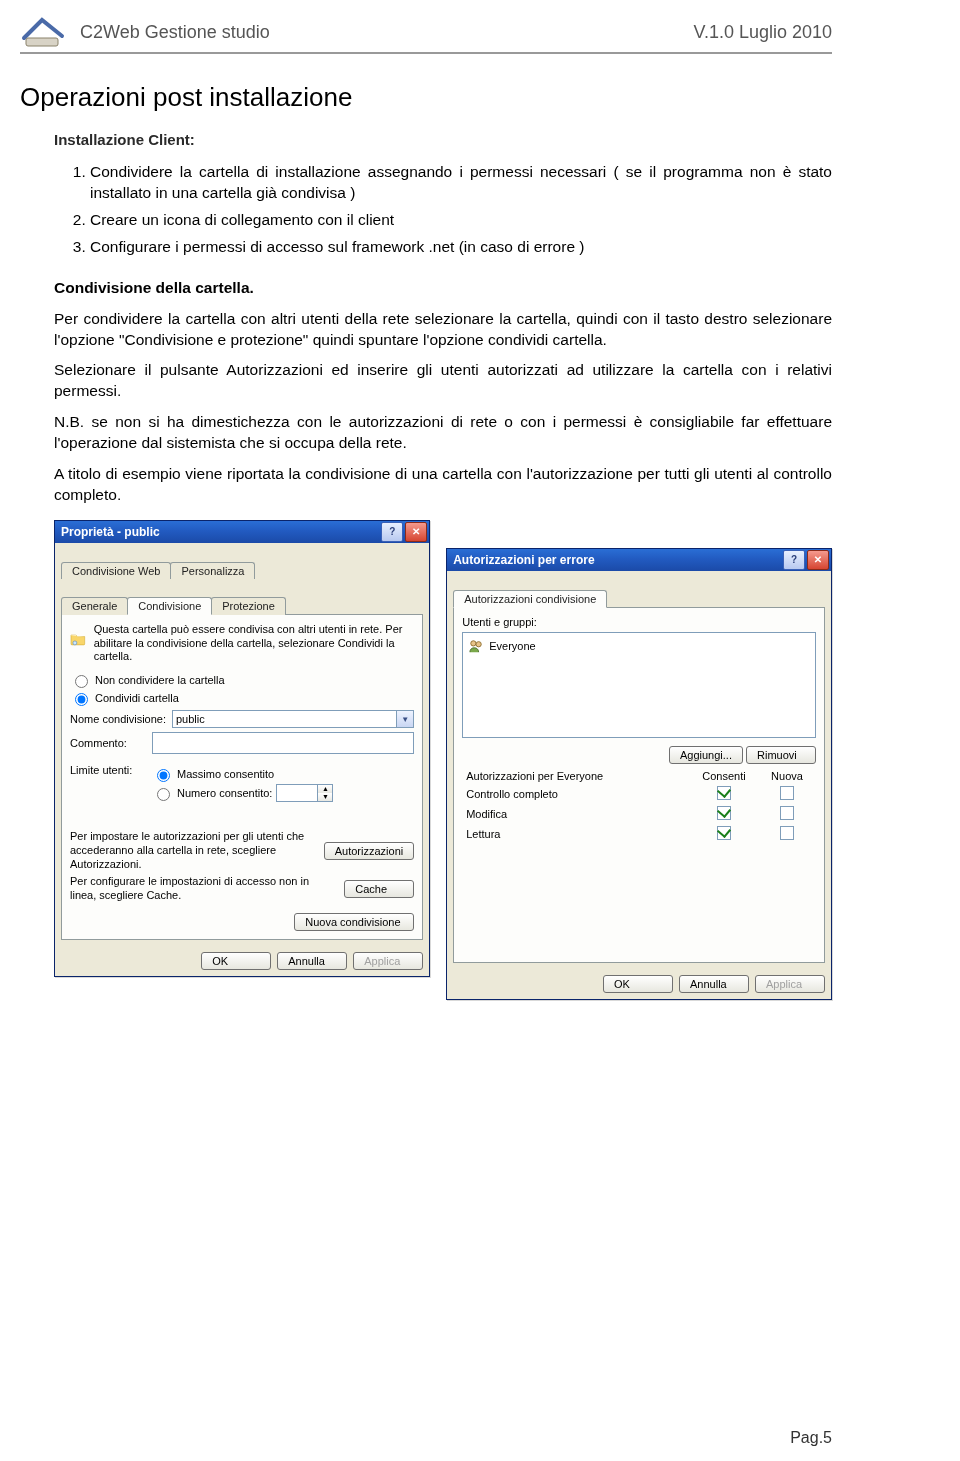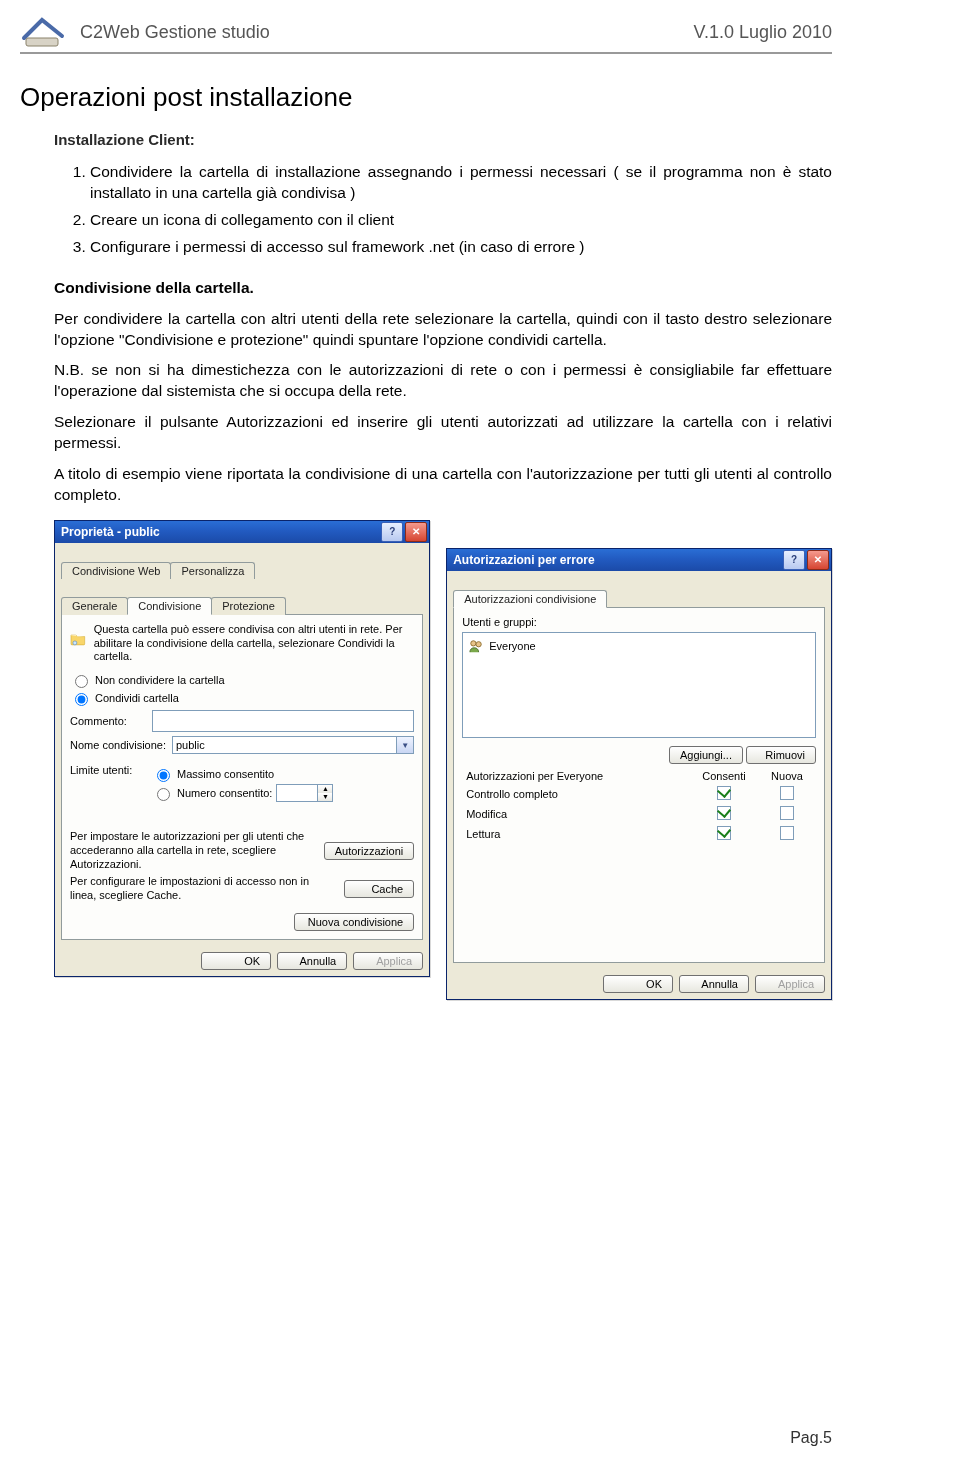--- a/index.html
+++ b/index.html
@@ -150,21 +150,21 @@
   .info-row{display:flex;gap:8px;align-items:flex-start;margin-bottom:8px;}
   .folder-icon{width:32px;height:32px;}
   .xp-btn{
     background:linear-gradient(to bottom,#fff,#e7e7df);
     border:1px solid #707070;
     border-radius:3px;
     padding:2px 10px;
     font-size:11px;
     font-family:Tahoma,Arial,sans-serif;
     min-width:70px;
-    text-align:right;
+    text-align:left;
   }
   .xp-btn.disabled{color:#a0a0a0;}
   .xp-input{
     border:1px solid #7f9db9;
     background:#fff;
     font-size:11px;
     padding:1px 3px;
     font-family:Tahoma,Arial,sans-serif;
   }
   .radio-row, .check-row{display:flex;align-items:center;gap:4px;margin:2px 0;font-size:11px;}
@@ -222,22 +222,22 @@
 
   <ol class="steps">
     <li>Condividere la cartella di installazione assegnando i permessi necessari ( se il programma non è stato installato in una cartella già condivisa )</li>
     <li>Creare un icona di collegamento con il client</li>
     <li>Configurare i permessi di accesso sul framework .net (in caso di errore )</li>
   </ol>
 
   <p class="para bold">Condivisione della cartella.</p>
 
   <p class="para">Per condividere la cartella con altri utenti della rete selezionare la cartella, quindi con il tasto destro selezionare l'opzione "Condivisione e protezione" quindi spuntare l'opzione condividi cartella.</p>
+  <p class="para">Selezionare il pulsante Autorizzazioni ed inserire gli utenti autorizzati ad utilizzare la cartella con i relativi permessi.</p>
   <p class="para">N.B. se non si ha dimestichezza con le autorizzazioni di rete o con i permessi è consigliabile far effettuare l'operazione dal sistemista che si occupa della rete.</p>
-  <p class="para">Selezionare il pulsante Autorizzazioni ed inserire gli utenti autorizzati ad utilizzare la cartella con i relativi permessi.</p>
   <p class="para">A titolo di esempio viene riportata la condivisione di una cartella con l'autorizzazione per tutti gli utenti al controllo completo.</p>
 
   <div class="figures">
 
     <div class="dlg" style="width:390px">
       <div class="titlebar">
         <span>Proprietà - public</span>
         <span class="spacer"></span>
         <span class="tb-btn">?</span>
         <span class="tb-btn close">✕</span>
@@ -266,29 +266,29 @@
         <div class="radio-row">
           <input type="radio" name="share1" style="">
           <span>Non condividere la cartella</span>
         </div>
         <div class="radio-row">
           <input type="radio" name="share1" checked="" style="">
           <span>Condividi cartella</span>
         </div>
 
         <div class="field-row">
-          <span class="field-label">Commento:</span>
-          <input class="xp-input" style="flex: 1 1 0%; height: 18px;">
-        </div>
-        <div class="field-row">
           <span class="field-label">Nome condivisione:</span>
           <span class="dropdown-wrap">
             <input class="xp-input" style="width: 100%; box-sizing: border-box; height: 18px;" value="public">
             <span class="caret">▼</span>
           </span>
+        </div>
+        <div class="field-row">
+          <span class="field-label">Commento:</span>
+          <input class="xp-input" style="flex: 1 1 0%; height: 18px;">
         </div>
 
         <div class="field-row" style="align-items:flex-start;margin-top:10px;">
           <span class="field-label">Limite utenti:</span>
           <div style="flex:1">
             <div class="radio-row">
               <input type="radio" name="limit1" checked="" style="">
               <span>Massimo consentito</span>
             </div>
             <div class="radio-row">

